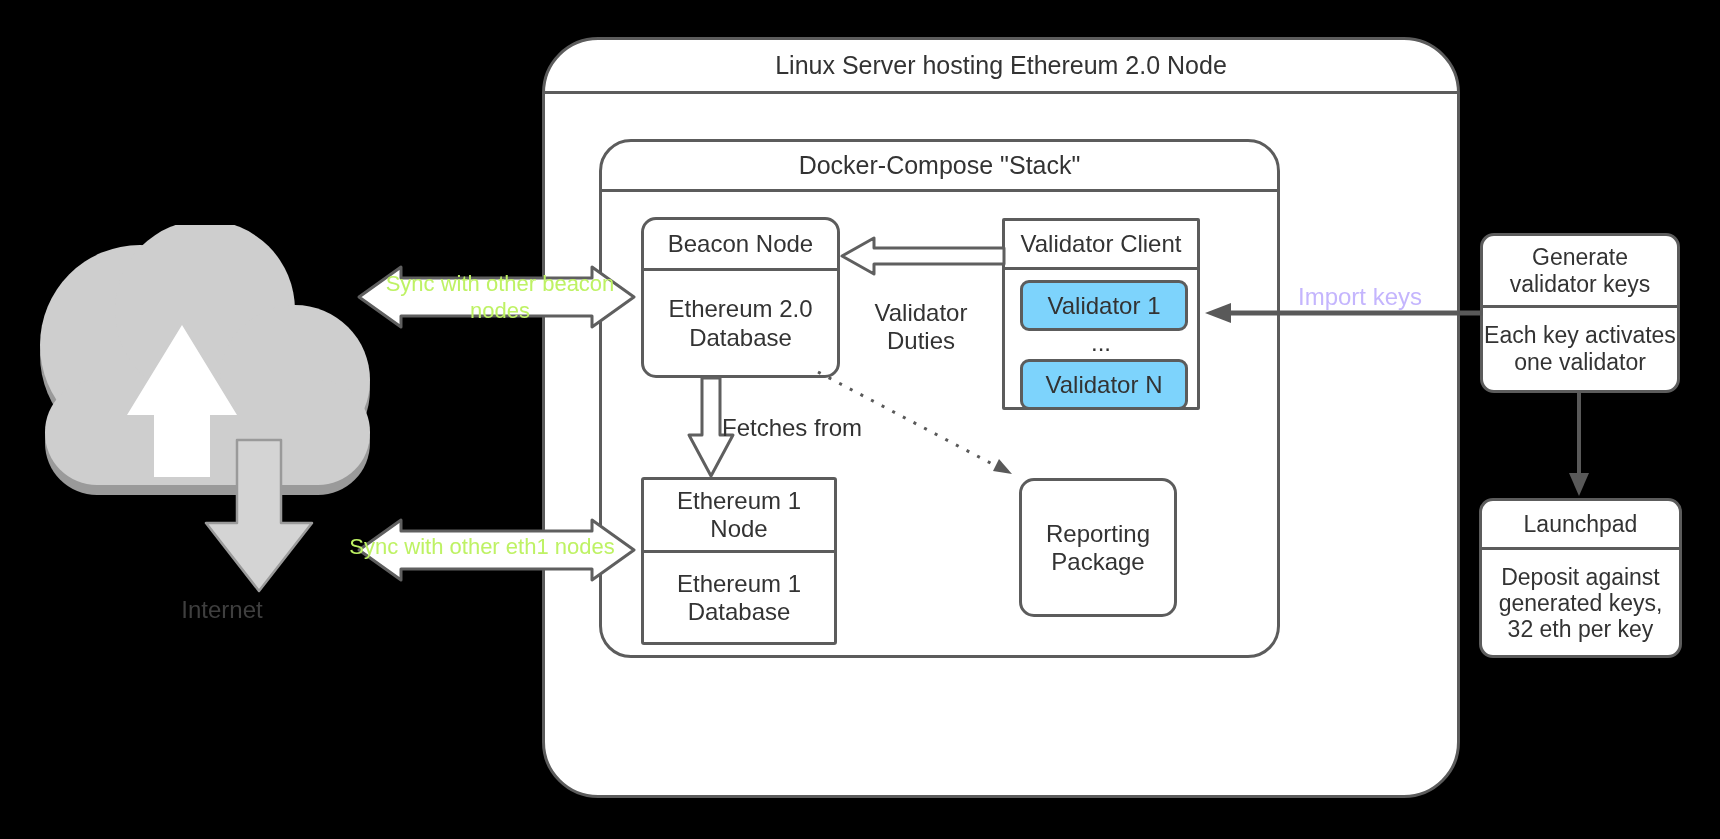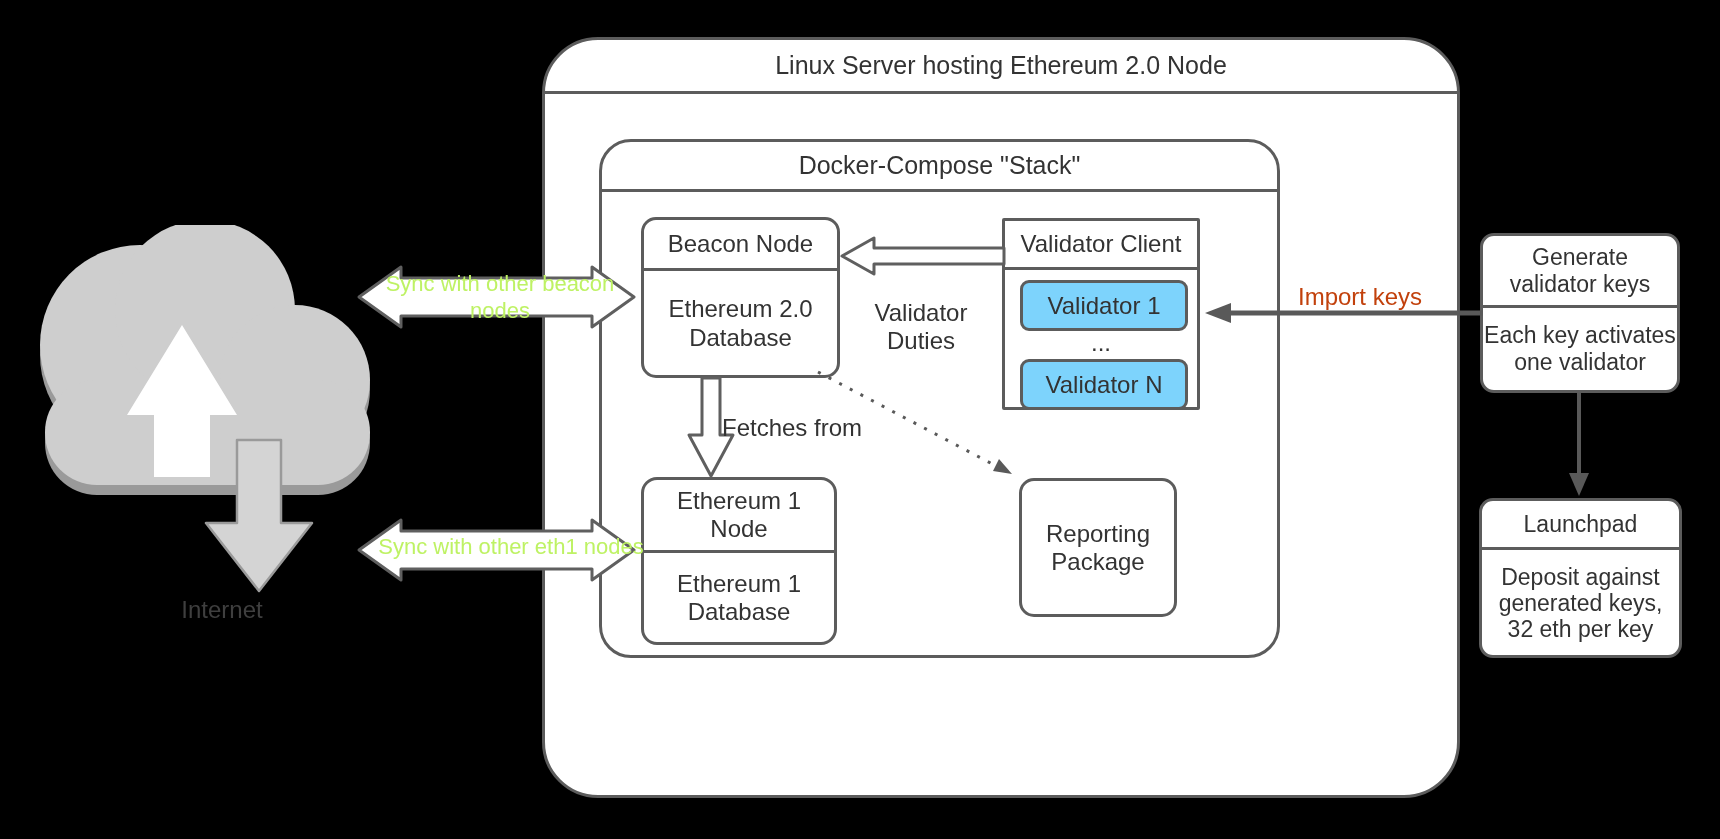--- a/index.html
+++ b/index.html
@@ -31,43 +31,43 @@
   .beacon-body{width:100%;height:104px;font-size:24px;line-height:29px;padding:0 8px;}
   
   .vc{left:1002px;top:218px;width:198px;height:192px;border-radius:2px;}
   .vc-header{width:100%;height:49px;font-size:24px;}
   .vbox{position:absolute;left:15px;width:162px;height:45px;border:3px solid #5c5c5c;border-radius:9px;
         display:flex;align-items:center;justify-content:center;font-size:24px;background:#7dd3fc;}
   .v1{top:59px;}
   .vdots{position:absolute;left:0;top:108px;width:100%;text-align:center;font-size:24px;}
   .vn{top:138px;}
   
-  .eth1{left:641px;top:477px;width:196px;height:168px;border-radius:16px;}
+  .eth1{left:641px;top:477px;width:196px;height:168px;border-radius:3px;}
   .eth1-header{width:100%;height:73px;font-size:24px;line-height:28px;padding:0 10px;}
   .eth1-body{width:100%;height:89px;font-size:24px;line-height:28px;padding:0 10px;}
   
   .reporting{left:1019px;top:478px;width:158px;height:139px;border-radius:15px;}
   .reporting-body{width:100%;height:100%;font-size:24px;line-height:28px;padding:0 14px;}
   
   .generate{left:1480px;top:233px;width:200px;height:160px;border-radius:14px;}
   .generate-header{width:100%;height:72px;font-size:23px;line-height:27px;padding:0 12px;}
   .generate-body{width:100%;height:82px;font-size:23px;line-height:27px;padding:0 0;}
   
   .launchpad{left:1479px;top:498px;width:203px;height:160px;border-radius:14px;}
   .launchpad-header{width:100%;height:49px;font-size:23px;}
   .launchpad-body{width:100%;height:105px;font-size:23px;line-height:26px;padding:0 4px;}
 
   
   .sync-label{width:270px;height:62px;display:flex;align-items:center;justify-content:center;
               font-size:22px;line-height:27px;color:#bef264;}
   .sync-label-1{left:365px;top:266px;}
-  .sync-label-2{left:376px;top:515px;text-align:right;}
+  .sync-label-2{left:347px;top:515px;text-align:right;}
   .duties{left:846px;top:299px;width:150px;font-size:24px;line-height:28px;}
   .fetches{left:722px;top:414px;width:200px;text-align:left;font-size:24px;}
-  .import{left:1260px;top:283px;width:200px;font-size:24px;color:#c2410c;}
+  .import{left:1260px;top:283px;width:200px;font-size:24px;color:#c4b5fd;}
   .internet{left:157px;top:596px;width:130px;font-size:24px;color:#3f3f3f;}
 </style>
 </head>
 <body>
 
 <div class="canvas">
 
   <svg class="abs" style="left:30px;top:225px;" width="365" height="400" viewBox="0 0 365 400">
     <g fill="#9a9a9a" transform="translate(0,10)">
       <circle cx="110" cy="120" r="100"></circle>

